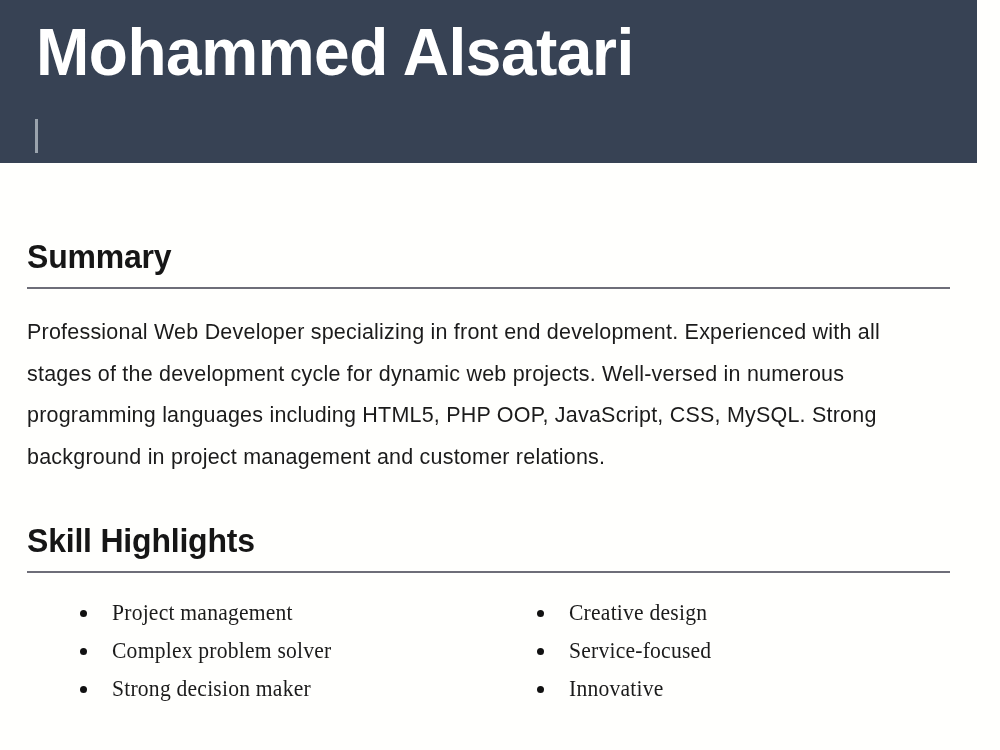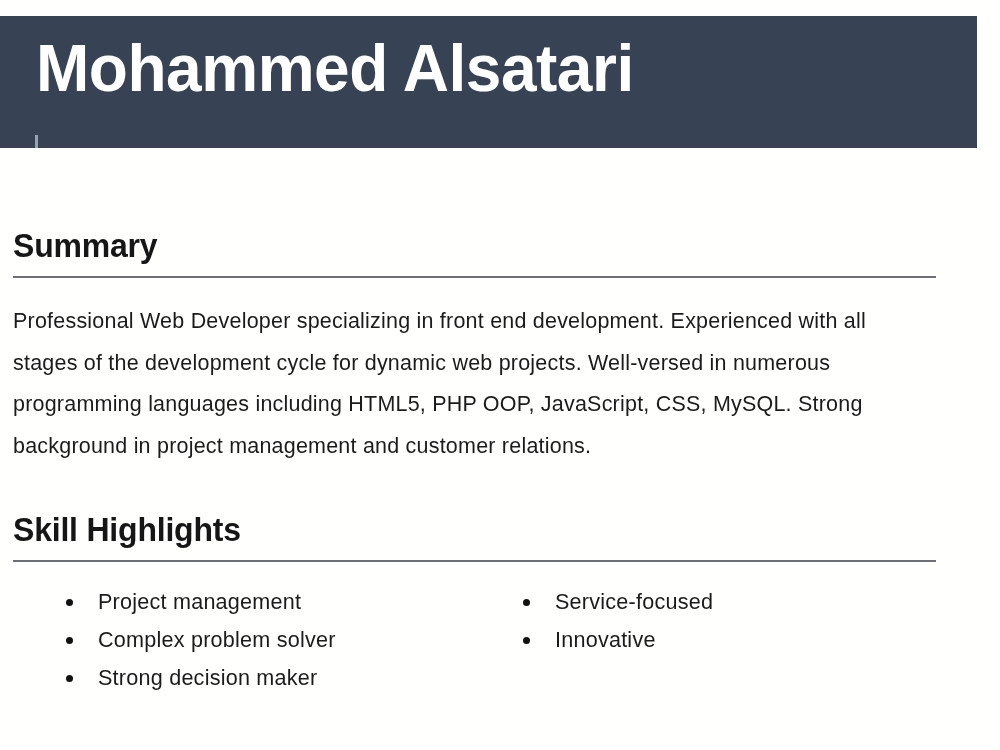--- a/index.html
+++ b/index.html
@@ -21,23 +21,23 @@
     position: relative;
     width: 1000px;
     height: 750px;
     background: #fffffd;
   }
 
   
   #header-banner {
     position: absolute;
     left: 0;
-    top: 16px;
+    top: 0;
     width: 977px;
-    height: 132px;
+    height: 163px;
     background: #374254;
     overflow: hidden;
     text-decoration: underline;
   }
 
   #candidate-name {
     position: absolute;
     left: 36px;
     top: 14px;
     margin: 0;
@@ -65,22 +65,23 @@
   #document-body {
     position: absolute;
     left: 0;
     top: 180px;
     width: 1000px;
     height: 570px;
   }
 
   .resume-section {
     position: absolute;
-    left: 13px;
+    left: 27px;
     width: 923px;
+    margin-top: 11px;
   }
 
   #section-summary { top: 48px; }
   #section-skills  { top: 332px; }
 
   .section-heading {
     margin: 0;
     color: #161616;
     font-family: "Liberation Sans Narrow", "Liberation Sans", "DejaVu Sans Condensed", sans-serif;
     font-weight: 700;
@@ -131,21 +132,21 @@
     padding: 0;
   }
 
   #skills-column-left  { left: 53px;  width: 420px; }
   #skills-column-right { left: 510px; width: 400px; }
 
   .skill-item {
     position: relative;
     padding-left: 32px;
     color: #1b1b1b;
-    font-family: Liberation Sans, sans-serif;
+    font-family: Liberation Serif, serif;
     font-size: 22.5px;
     line-height: 38px;
     letter-spacing: 0.01em;
     white-space: nowrap;
   }
 
   .skill-bullet {
     position: absolute;
     left: 0;
     top: 16px;
@@ -183,20 +184,21 @@
       <h2 class="section-heading">Skill Highlights</h2>
       <hr class="section-rule" style="border-top-color: rgb(110, 110, 120);">
 
       <div id="skills-columns">
         <ul id="skills-column-left" class="skills-column">
             <li class="skill-item"><span class="skill-bullet"></span><span class="skill-text">Project management</span></li>
             <li class="skill-item"><span class="skill-bullet"></span><span class="skill-text">Complex problem solver</span></li>
             <li class="skill-item"><span class="skill-bullet"></span><span class="skill-text">Strong decision maker</span></li>
           </ul>
         <ul id="skills-column-right" class="skills-column">
+            <li class="skill-item"><span class="skill-bullet"></span><span class="skill-text">Creative design</span></li>
             <li class="skill-item"><span class="skill-bullet"></span><span class="skill-text">Service-focused</span></li>
             <li class="skill-item"><span class="skill-bullet"></span><span class="skill-text">Innovative</span></li>
           </ul>
       </div>
     </section>
 
   </div>
 </div>
 
 </body></html>

